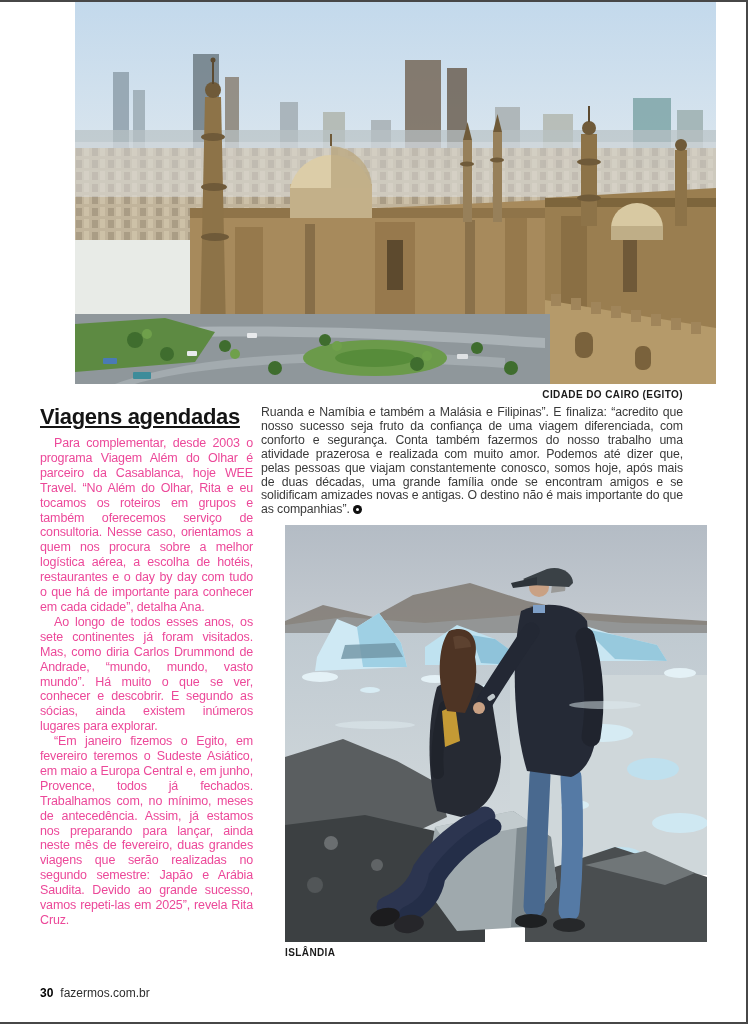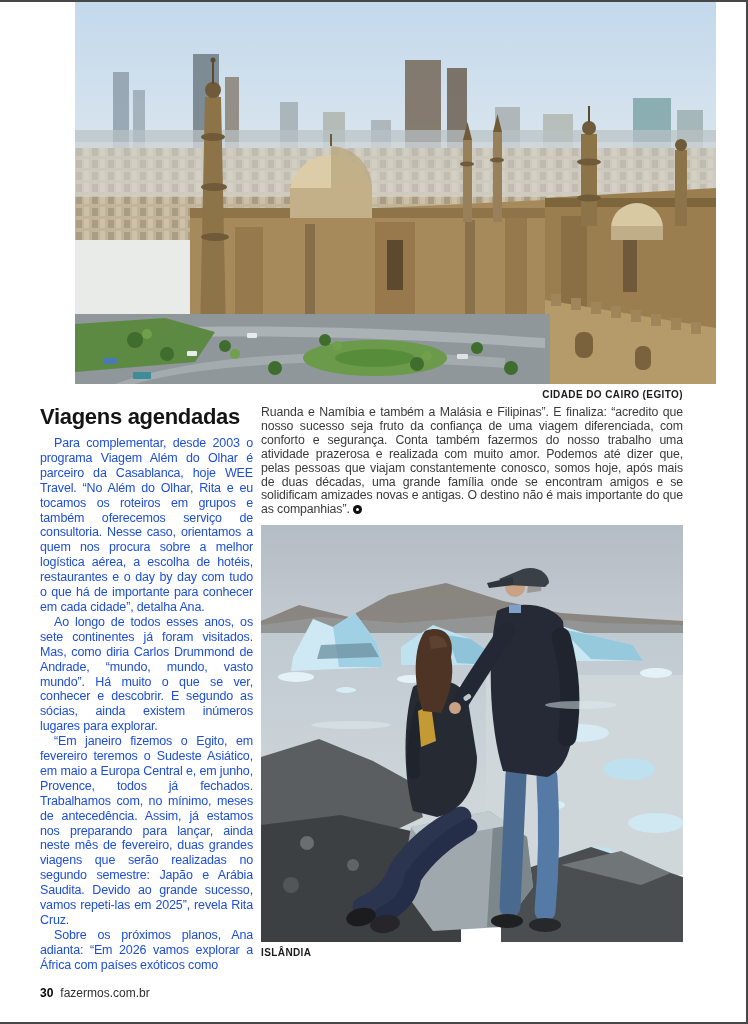--- a/index.html
+++ b/index.html
@@ -28,39 +28,39 @@
 
   .columns {
     position:absolute; left:40px; top:406px; width:643px;
     display:flex; gap:8px; align-items:flex-start;
   }
   .col-left  { width:213px; flex:none; }
   .col-right { width:422px; flex:none; }
 
   h1.headline {
     font-size:22px; line-height:21px; font-weight:800;
-    color:#141414; letter-spacing:-0.3px; margin:0 0 9px 0;
+    color:#141414; letter-spacing:-0.3px; margin:0 0 9px 0;text-decoration:underline;
   }
   .col-left p {
     font-size:12.5px; line-height:14.9px; letter-spacing:-0.15px;
-    text-align:justify; text-indent:14px; color:#1d4ed8;
+    text-align:justify; text-indent:14px; color:#ec4899;
   }
   .col-right p.lead {
     font-size:12.3px; line-height:13.9px; letter-spacing:-0.1px;
     text-align:justify; text-indent:0; color:#3a3a3a;
   }
   .endmark {
     display:inline-block; width:9px; height:9px; border-radius:50%;
     background:#101010; margin-left:3px; position:relative; top:1px;
   }
   .endmark i {
     position:absolute; left:3px; top:3px; width:3px; height:3px;
     background:#ffffff; border-radius:50%;
   }
-  figure.iceland { margin-top:8px; }
+  figure.iceland { margin-top:8px;margin-left:24px; }
 
   .footer {
     position:absolute; left:40px; top:986px; font-size:12px; color:#2e2e2e;
   }
   .footer .pagenum { font-weight:bold; color:#000000; margin-right:7px; }
 </style>
 </head>
 <body>
 
 <div class="page-edge edge-top"></div>
@@ -200,21 +200,20 @@
   <figcaption class="caption right">CIDADE DO CAIRO (EGITO)</figcaption>
 </figure>
 
 <div class="columns">
 
   <div class="col-left">
     <h1 class="headline">Viagens agendadas</h1>
     <p>Para complementar, desde 2003 o programa Viagem Além do Olhar é parceiro da Casablanca, hoje WEE Travel. “No Além do Olhar, Rita e eu tocamos os roteiros em grupos e também oferecemos serviço de consultoria. Nesse caso, orientamos a quem nos procura sobre a melhor logística aérea, a escolha de hotéis, restaurantes e o day by day com tudo o que há de importante para conhecer em cada cidade”, detalha Ana.</p>
     <p>Ao longo de todos esses anos, os sete continentes já foram visitados. Mas, como diria Carlos Drummond de Andrade, “mundo, mundo, vasto mundo”. Há muito o que se ver, conhecer e descobrir. E segundo as sócias, ainda existem inúmeros lugares para explorar.</p>
     <p>“Em janeiro fizemos o Egito, em fevereiro teremos o Sudeste Asiático, em maio a Europa Central e, em junho, Provence, todos já fechados. Trabalhamos com, no mínimo, meses de antecedência. Assim, já estamos nos preparando para lançar, ainda neste mês de fevereiro, duas grandes viagens que serão realizadas no segundo semestre: Japão e Arábia Saudita. Devido ao grande sucesso, vamos repeti-las em 2025”, revela Rita Cruz.</p>
-    <p>Sobre os próximos planos, Ana adianta: “Em 2026 vamos explorar a África com países exóticos como</p>
   </div>
 
   <div class="col-right">
     <p class="lead"><span>Ruanda e Namíbia e também a Malásia e Filipinas”. E finaliza: “acredito que nosso sucesso seja fruto da confiança de uma viagem diferenciada, com conforto e segurança. Conta também fazermos do nosso trabalho uma atividade prazerosa e realizada com muito amor. Podemos até dizer que, pelas pessoas que viajam constantemente conosco, somos hoje, após mais de duas décadas, uma grande família onde se encontram amigos e se solidificam amizades novas e antigas. O destino não é mais importante do que as companhias”.</span><span class="endmark"><i></i></span></p>
 
     <figure class="iceland">
       <svg viewBox="0 0 422 417" preserveAspectRatio="none" aria-hidden="true">
         <defs>
           <linearGradient id="isky" x1="0" y1="0" x2="0" y2="1">
             <stop offset="0" stop-color="#b4bcc5"></stop>

